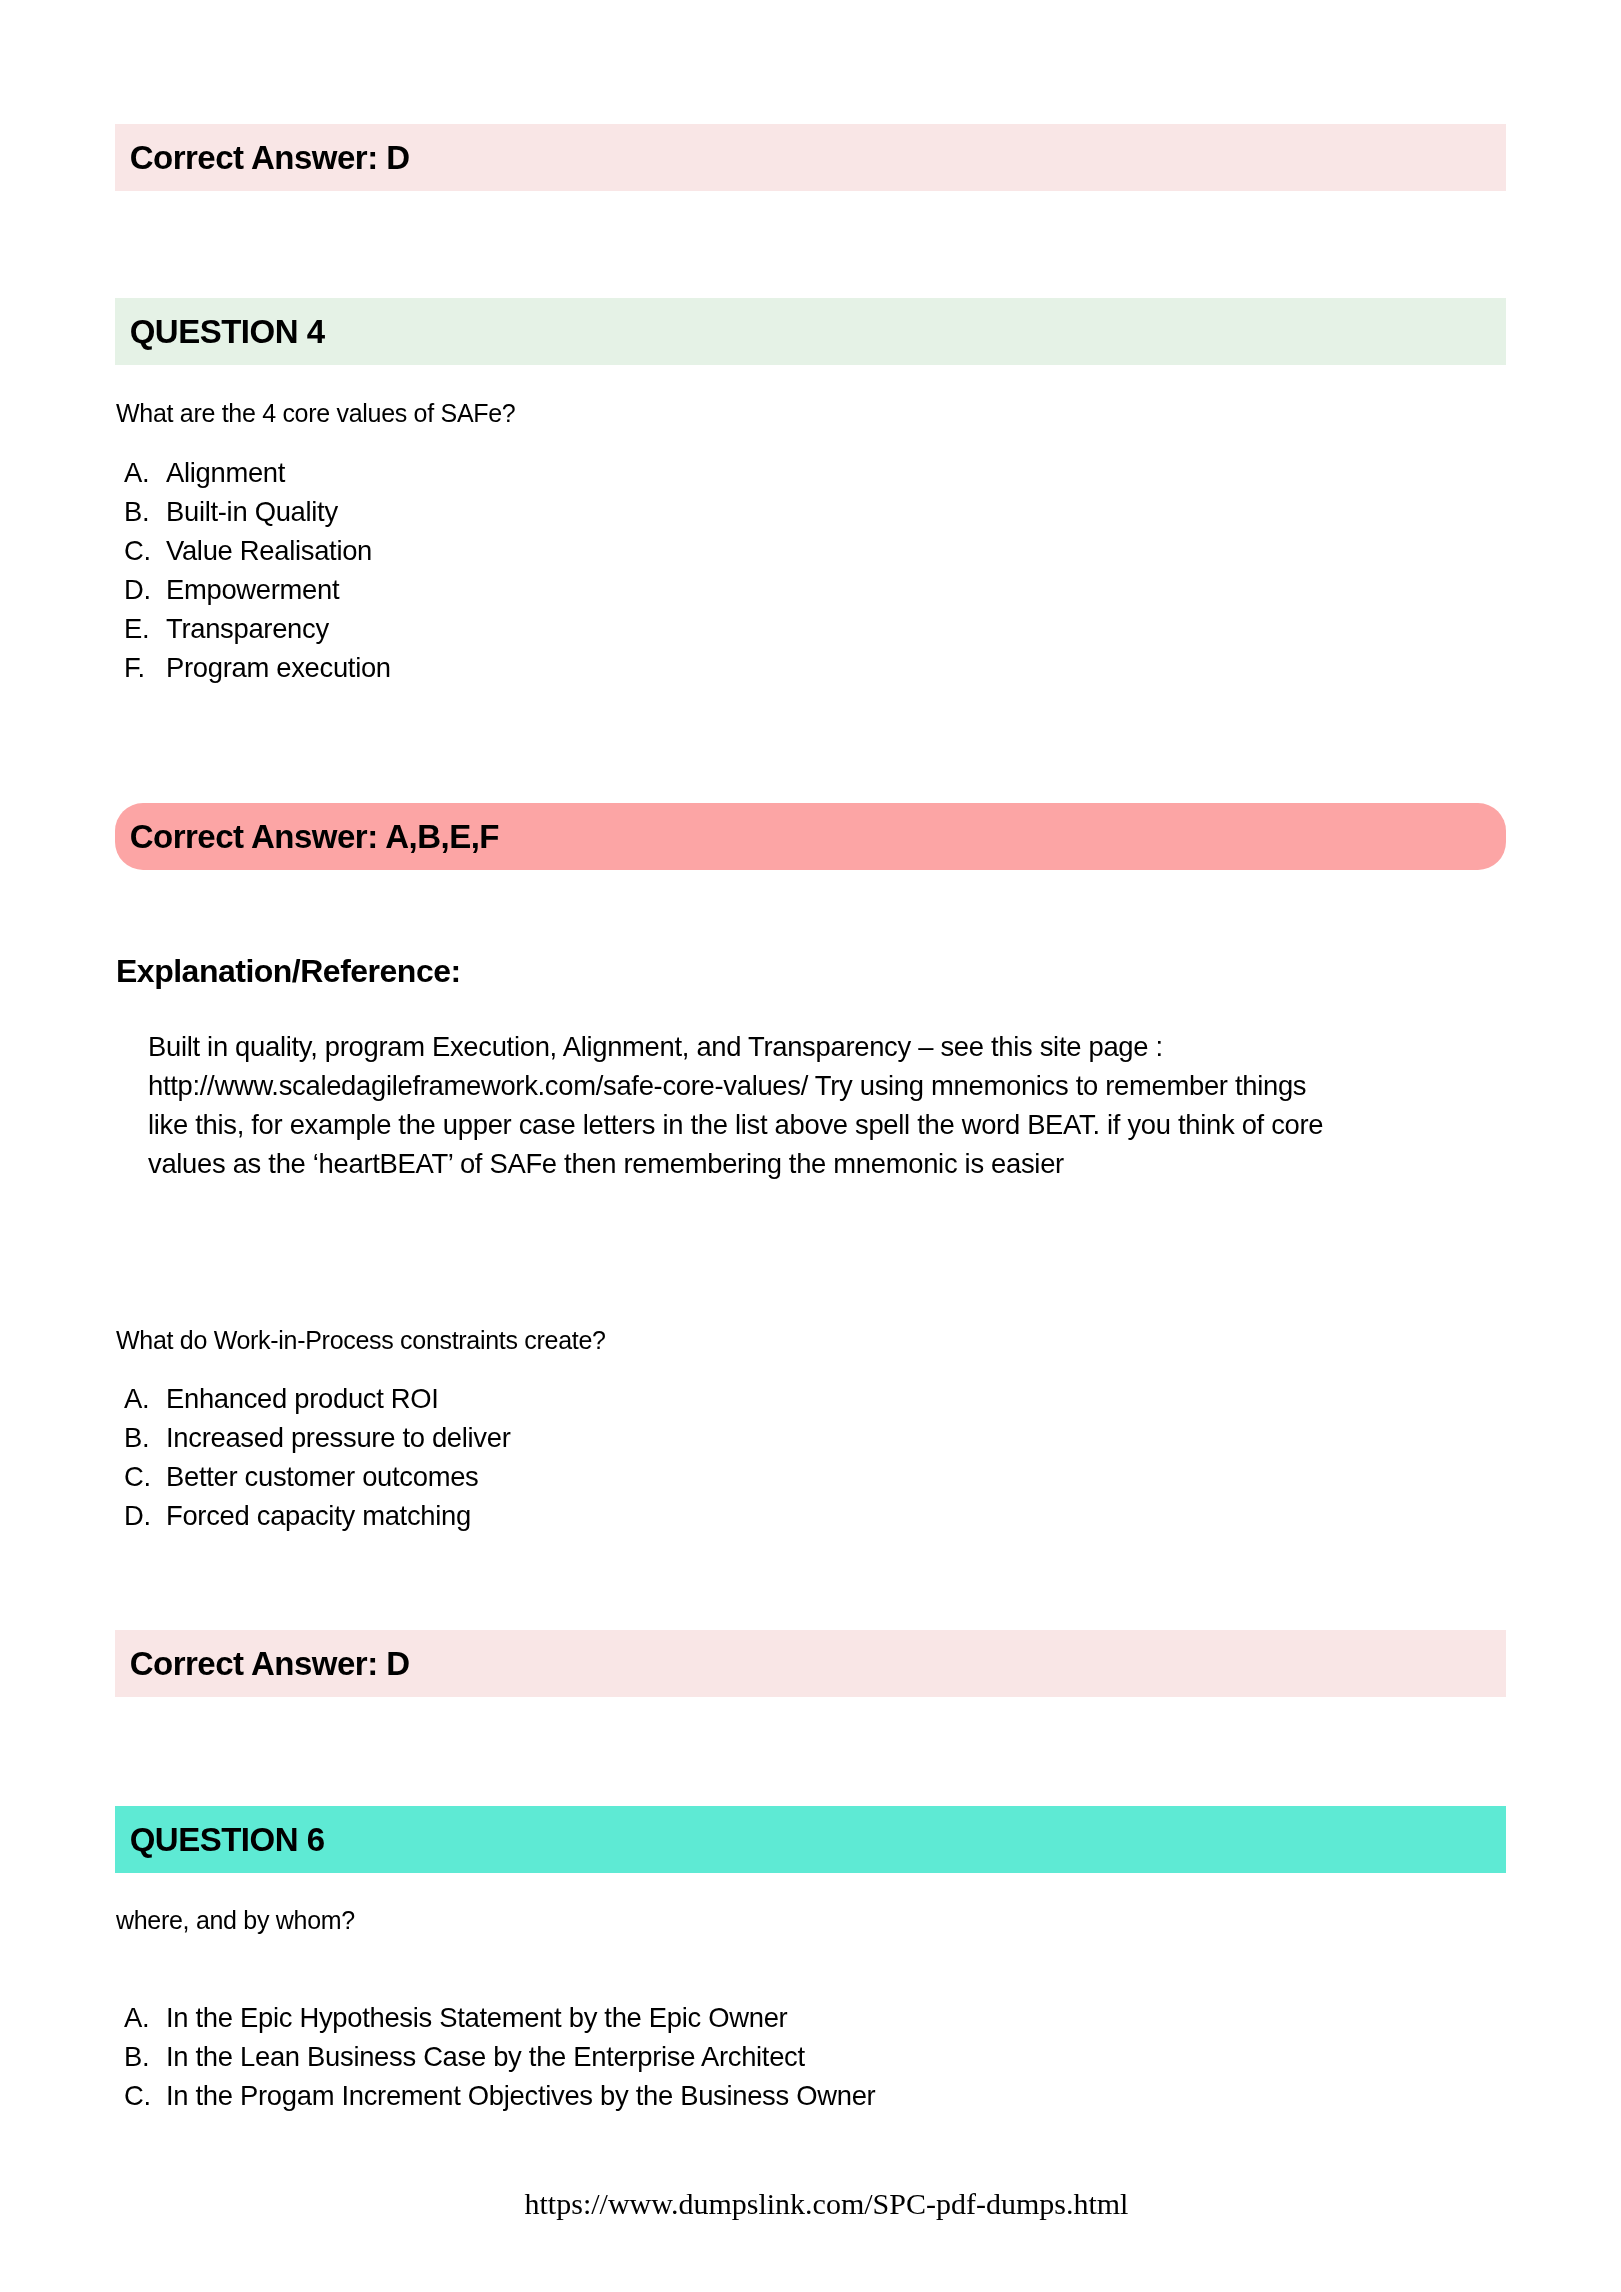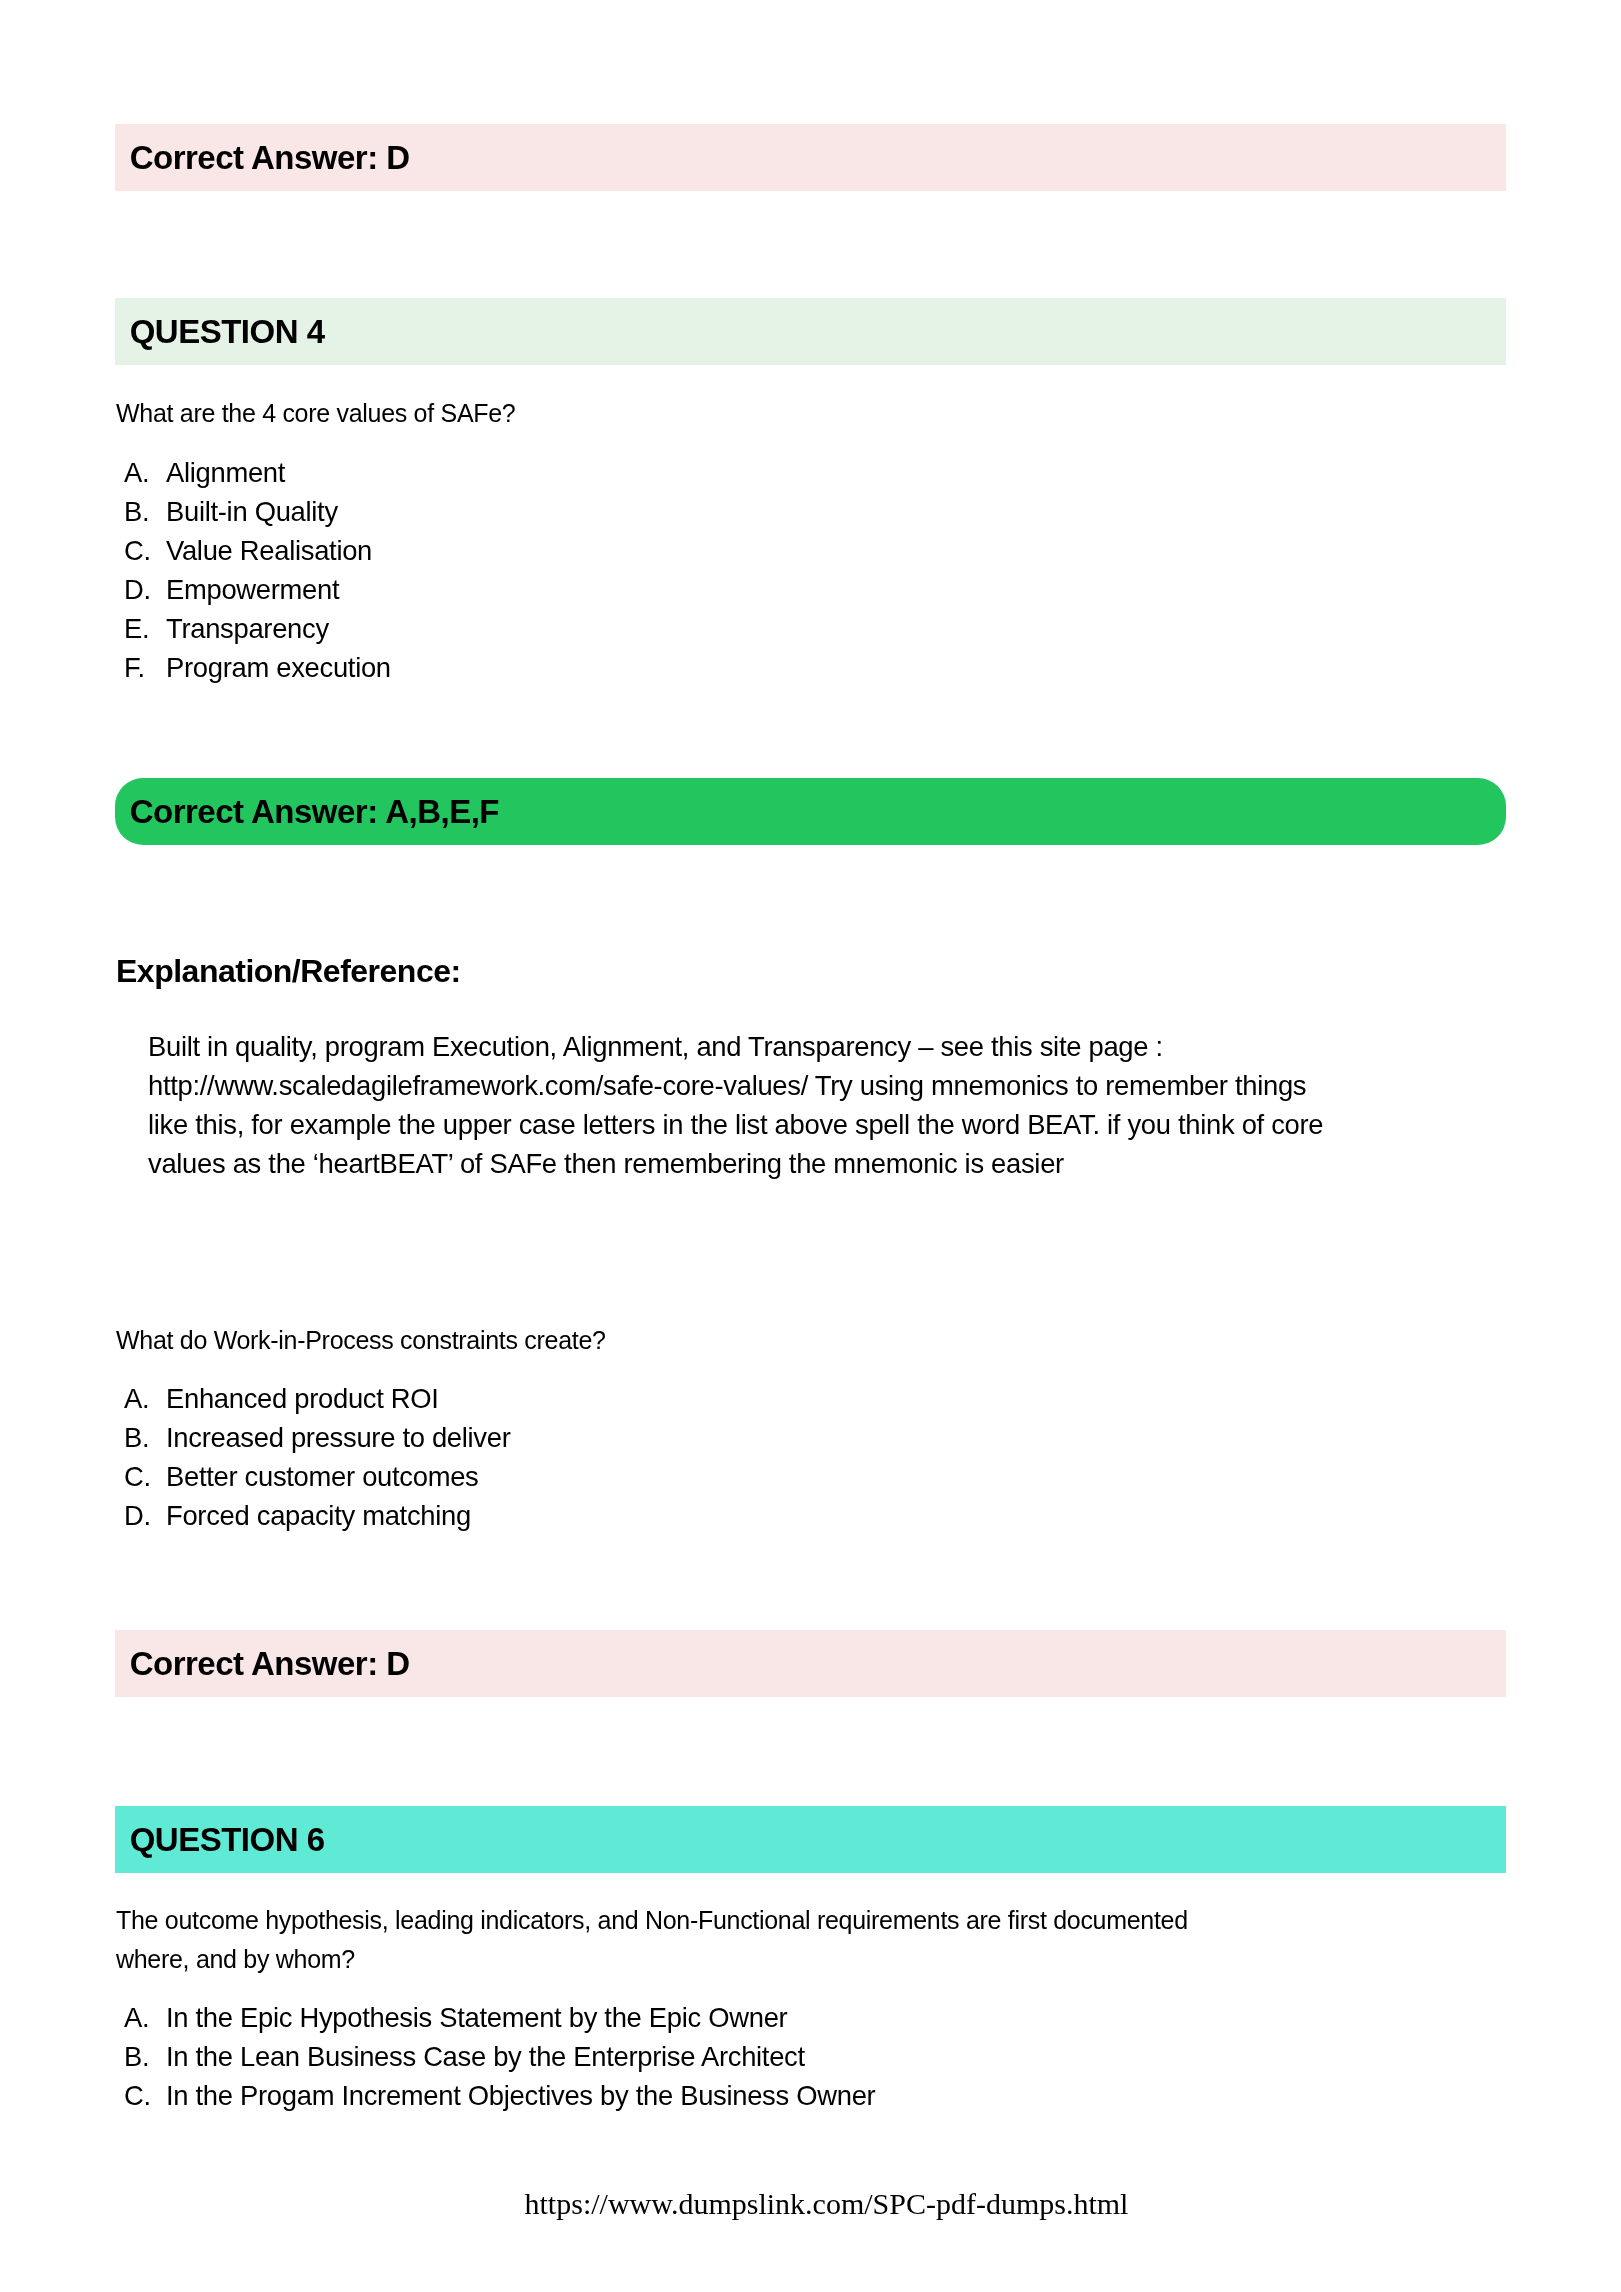--- a/index.html
+++ b/index.html
@@ -114,21 +114,21 @@
     <div class="opt">
       <span class="letter">E.</span>
       <span>Transparency</span>
     </div>
     <div class="opt">
       <span class="letter">F.</span>
       <span>Program execution</span>
     </div>
   </div>
 
-  <div class="banner answer" style="top: 778px; background: #22c55e; border-radius: 28px;">
+  <div class="banner answer" style="top: 803px; background: #fca5a5; border-radius: 28px;">
     <span>Correct Answer: A,B,E,F</span>
   </div>
 
   <div class="heading" style="top:950px">Explanation/Reference:</div>
 
   <div class="para" style="top:1027px">
     <div>Built in quality, program Execution, Alignment, and Transparency – see this site page :</div>
     <div>http://www.scaledagileframework.com/safe-core-values/ Try using mnemonics to remember things</div>
     <div>like this, for example the upper case letters in the list above spell the word BEAT. if you think of core</div>
     <div>values as the ‘heartBEAT’ of SAFe then remembering the mnemonic is easier</div>
@@ -160,21 +160,20 @@
 
   <div class="banner answer" style="top: 1630px; background: rgb(249, 230, 230);">
     <span>Correct Answer: D</span>
   </div>
 
   <div class="banner question" style="top: 1806px; background: #5eead4;">
     <span>QUESTION 6</span>
   </div>
 
   <div class="qtext" style="top:1901px">
-    <div>The outcome hypothesis, leading indicators, and Non-Functional requirements are first documented</div>
     <div>where, and by whom?</div>
   </div>
 
   <div class="options" style="top:1998px">
     <div class="opt">
       <span class="letter">A.</span>
       <span>In the Epic Hypothesis Statement by the Epic Owner</span>
     </div>
     <div class="opt">
       <span class="letter">B.</span>

